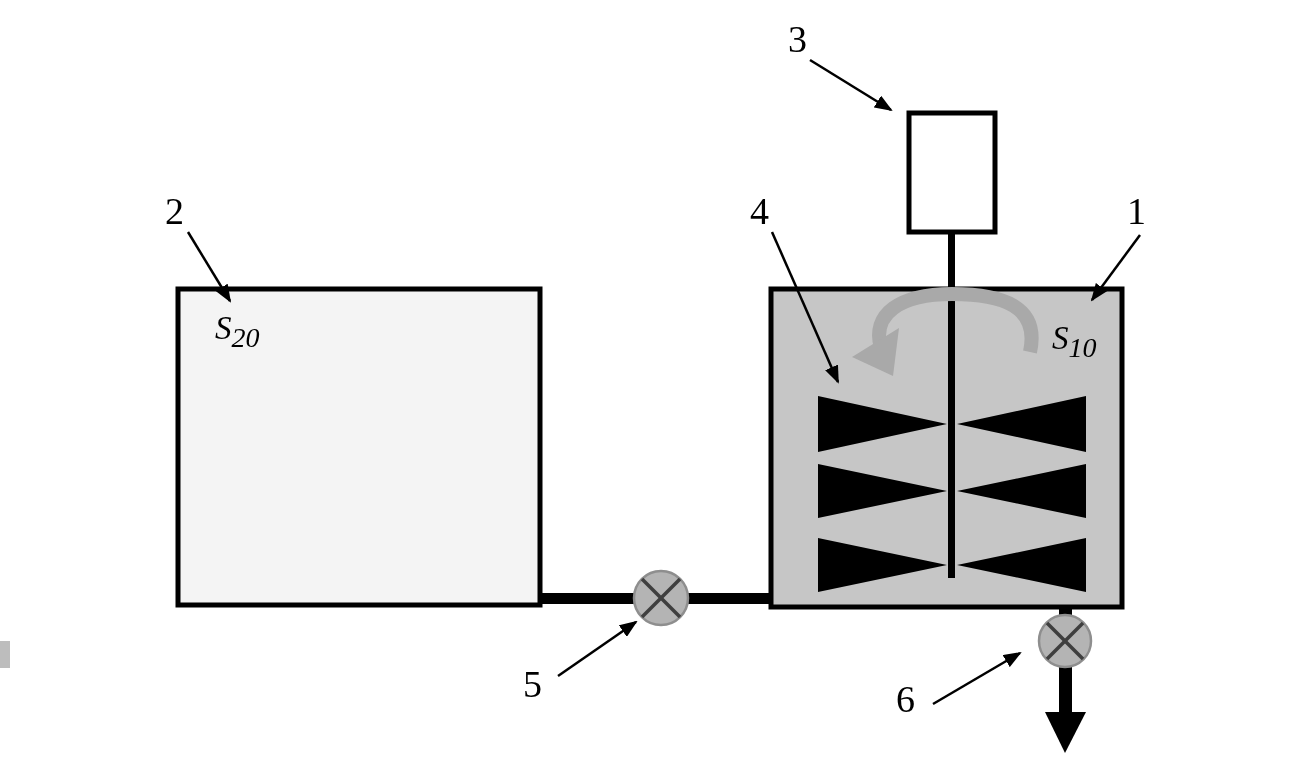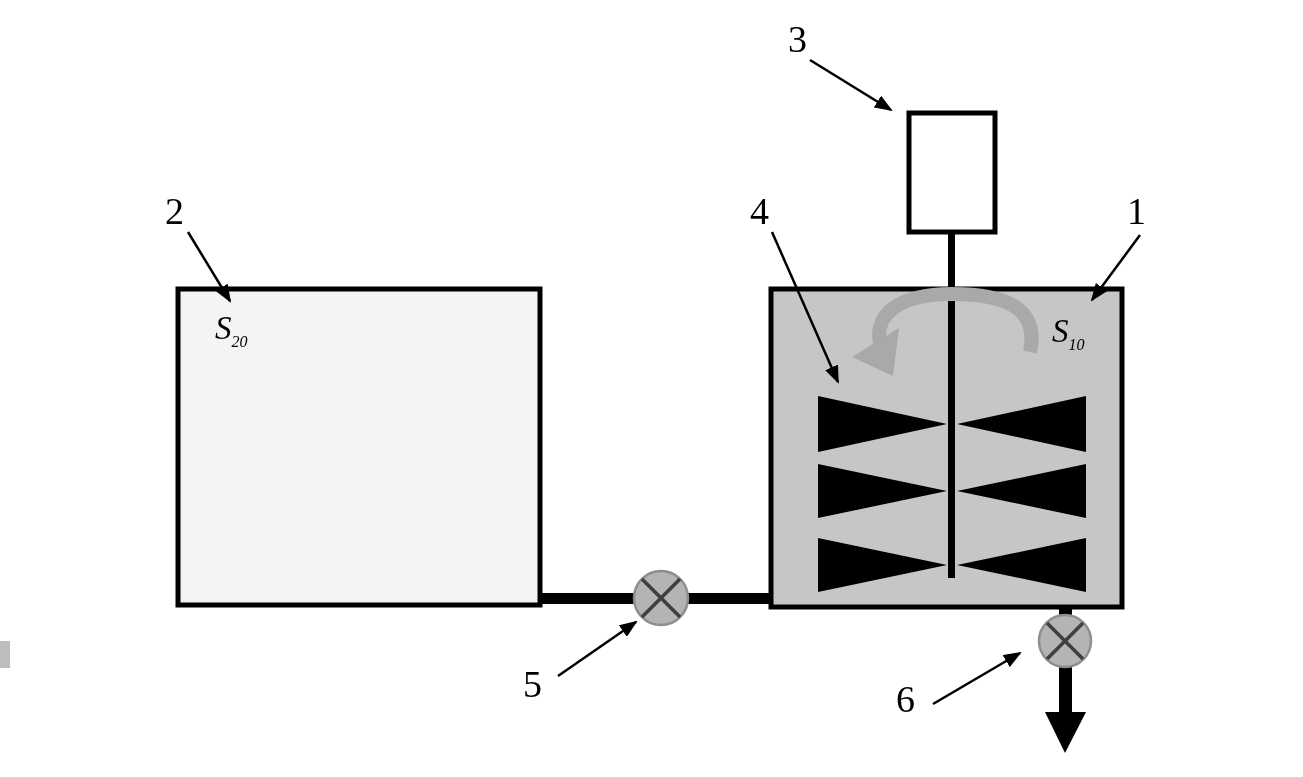--- a/index.html
+++ b/index.html
@@ -29,21 +29,21 @@
   }
   .tank-label {
     position: absolute;
     font-style: italic;
     font-size: 33px;
     color: #000000;
     line-height: 1;
     user-select: none;
   }
   .tank-label sub {
-    font-size: 16px;
+    font-size: 28px;
     font-style: italic;
     line-height: 0;
   }
 </style>
 </head>
 <body>
 
 <div id="canvas">
 
   <svg id="diagram-svg" width="1303" height="777" viewBox="0 0 1303 777">
@@ -107,17 +107,17 @@
   <div class="callout" style="left:1127px; top:192px;">1</div>
   <div class="callout" style="left:165px; top:192px;">2</div>
   <div class="callout" style="left:788px; top:20px;">3</div>
   <div class="callout" style="left:750px; top:192px;">4</div>
   <div class="callout" style="left:523px; top:665px;">5</div>
   <div class="callout" style="left:896px; top:680px;">6</div>
 
   <div class="tank-label" style="left:215px; top:312px;">
     <span>S</span><sub>20</sub>
   </div>
-  <div class="tank-label" style="left:1052px; top:315px;">
+  <div class="tank-label" style="left:1052px; top:322px;">
     <span>S</span><sub>10</sub>
   </div>
 
 </div>
 
 </body></html>

